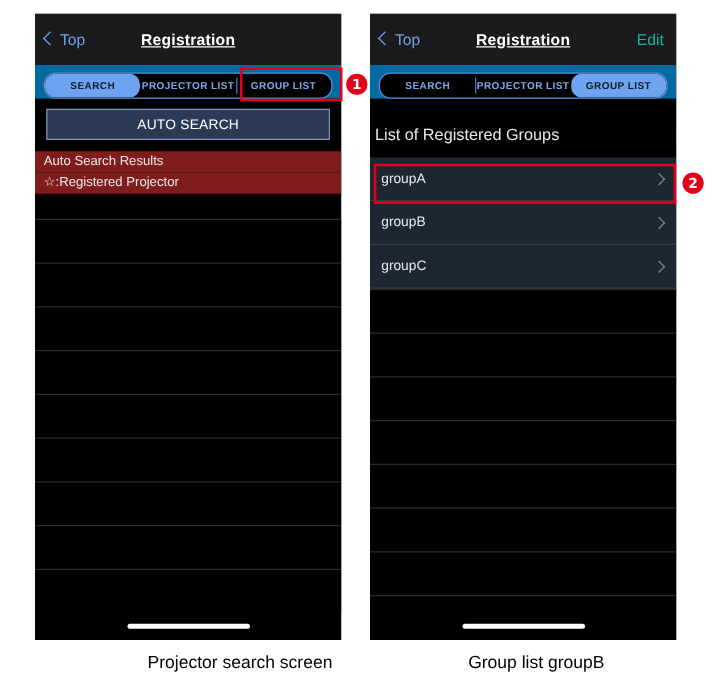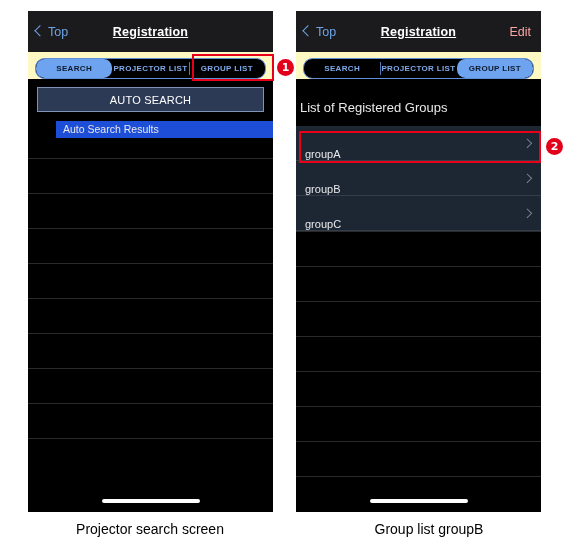--- a/index.html
+++ b/index.html
@@ -72,28 +72,28 @@
     font-size: 12.5px;
     font-weight: bold;
     letter-spacing: .2px;
     text-decoration: underline;
   }
   .nav-edit {
     position: absolute;
     right: 10px;
     top: 50%;
     transform: translateY(-50%);
-    color: #fca5a5;
+    color: #14b8a6;
     font-size: 12.5px;
   }
 
   
   .seg-wrap {
     padding: 6px 7px 0 7px;
-    background: #fef9c3;
+    background: #0369a1;
   }
   .segmented {
     position: relative;
     display: flex;
     height: 19px;
     border: 1.2px solid #5f8fd6;
     border-radius: 9.5px;
     background: #000000;
     overflow: hidden;
   }
@@ -142,23 +142,22 @@
     font-size: 11px;
     letter-spacing: .2px;
     text-align: right;
   }
 
   
   .plain-label {
     color: #e9e9ea;
     font-size: 10.5px;
     padding: 0 7px;
-    background: #1d4ed8;
+    background: #7f1d1d;
     line-height: 17px;
-    margin-left: 28px;
   }
   .label-block { background: #000; padding-top: 9px; }
 
   
   .rows {
     background: #000000;
   }
   .row-empty {
     height: 34px;
     border-top: 1px solid #2a2a2c;
@@ -171,21 +170,21 @@
     font-size: 13px;
     padding: 0 4px;
     line-height: 14px;
   }
   .group-row {
     position: relative;
     height: 34px;
     background: #1d2633;
     border-bottom: 1px solid #343d4a;
     display: flex;
-    align-items: flex-end;
+    align-items: center;
   }
   .group-label {
     color: #e9eaec;
     font-size: 11px;
     padding-left: 9px;
   }
   .chev-right {
     position: absolute;
     right: 11px;
     top: 50%;
@@ -249,21 +248,21 @@
 
   
   .caption {
     position: absolute;
     top: 521px;
     text-align: center;
     color: #000000;
     font-size: 14px;
     font-family: "Liberation Sans", sans-serif;
   }
-  #caption-left  { left: 0px;   width: 300px; }
+  #caption-left  { left: 0px;   width: 300px; padding-left: 42px; }
   #caption-right { left: 288px; width: 282px; }
 </style>
 </head>
 <body>
 
 <div class="stage">
 
   <div class="phone phone-left">
 
     <div class="navbar">
@@ -281,20 +280,21 @@
         <div class="seg">GROUP LIST</div>
       </div>
     </div>
 
     <div class="action-row">
       <div class="action-btn">AUTO SEARCH</div>
     </div>
 
     <div class="label-block">
       <div class="plain-label">Auto Search Results</div>
+      <div class="plain-label">☆:Registered Projector</div>
     </div>
 
     <div class="rows" style="margin-top:20px;">
       <div class="row-empty"></div>
       <div class="row-empty"></div>
       <div class="row-empty"></div>
       <div class="row-empty"></div>
       <div class="row-empty"></div>
       <div class="row-empty"></div>
       <div class="row-empty"></div>

